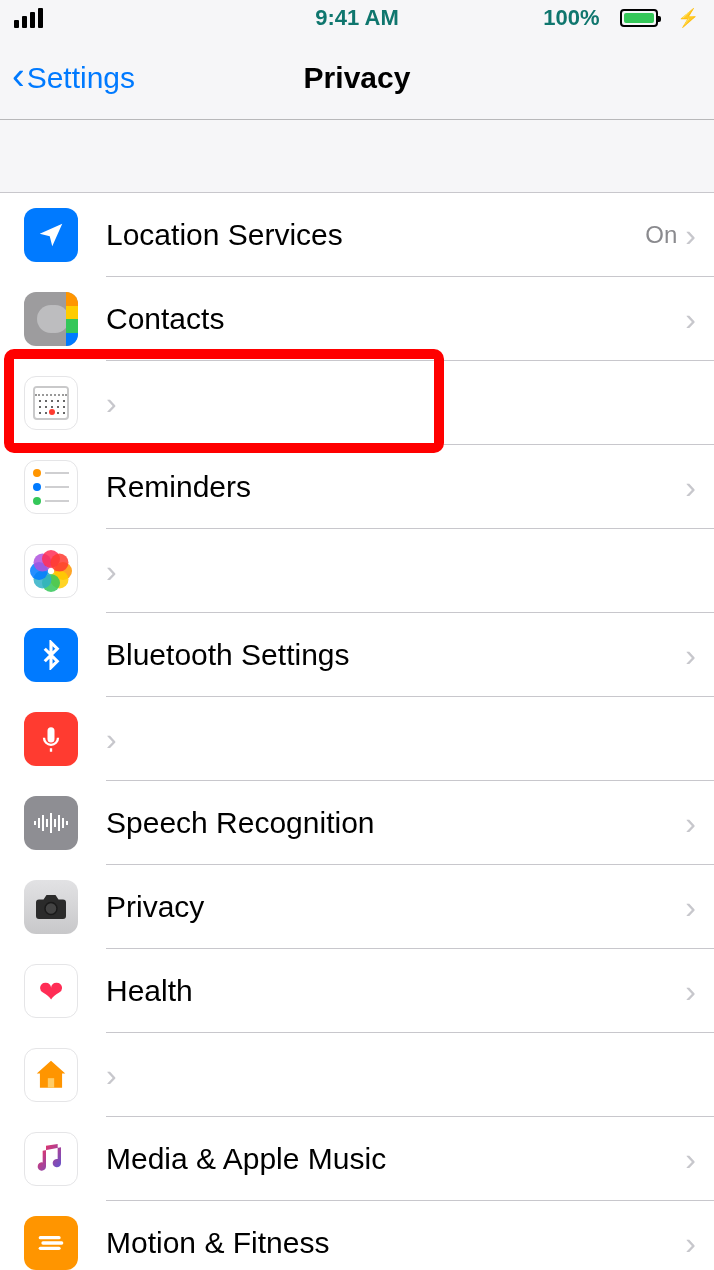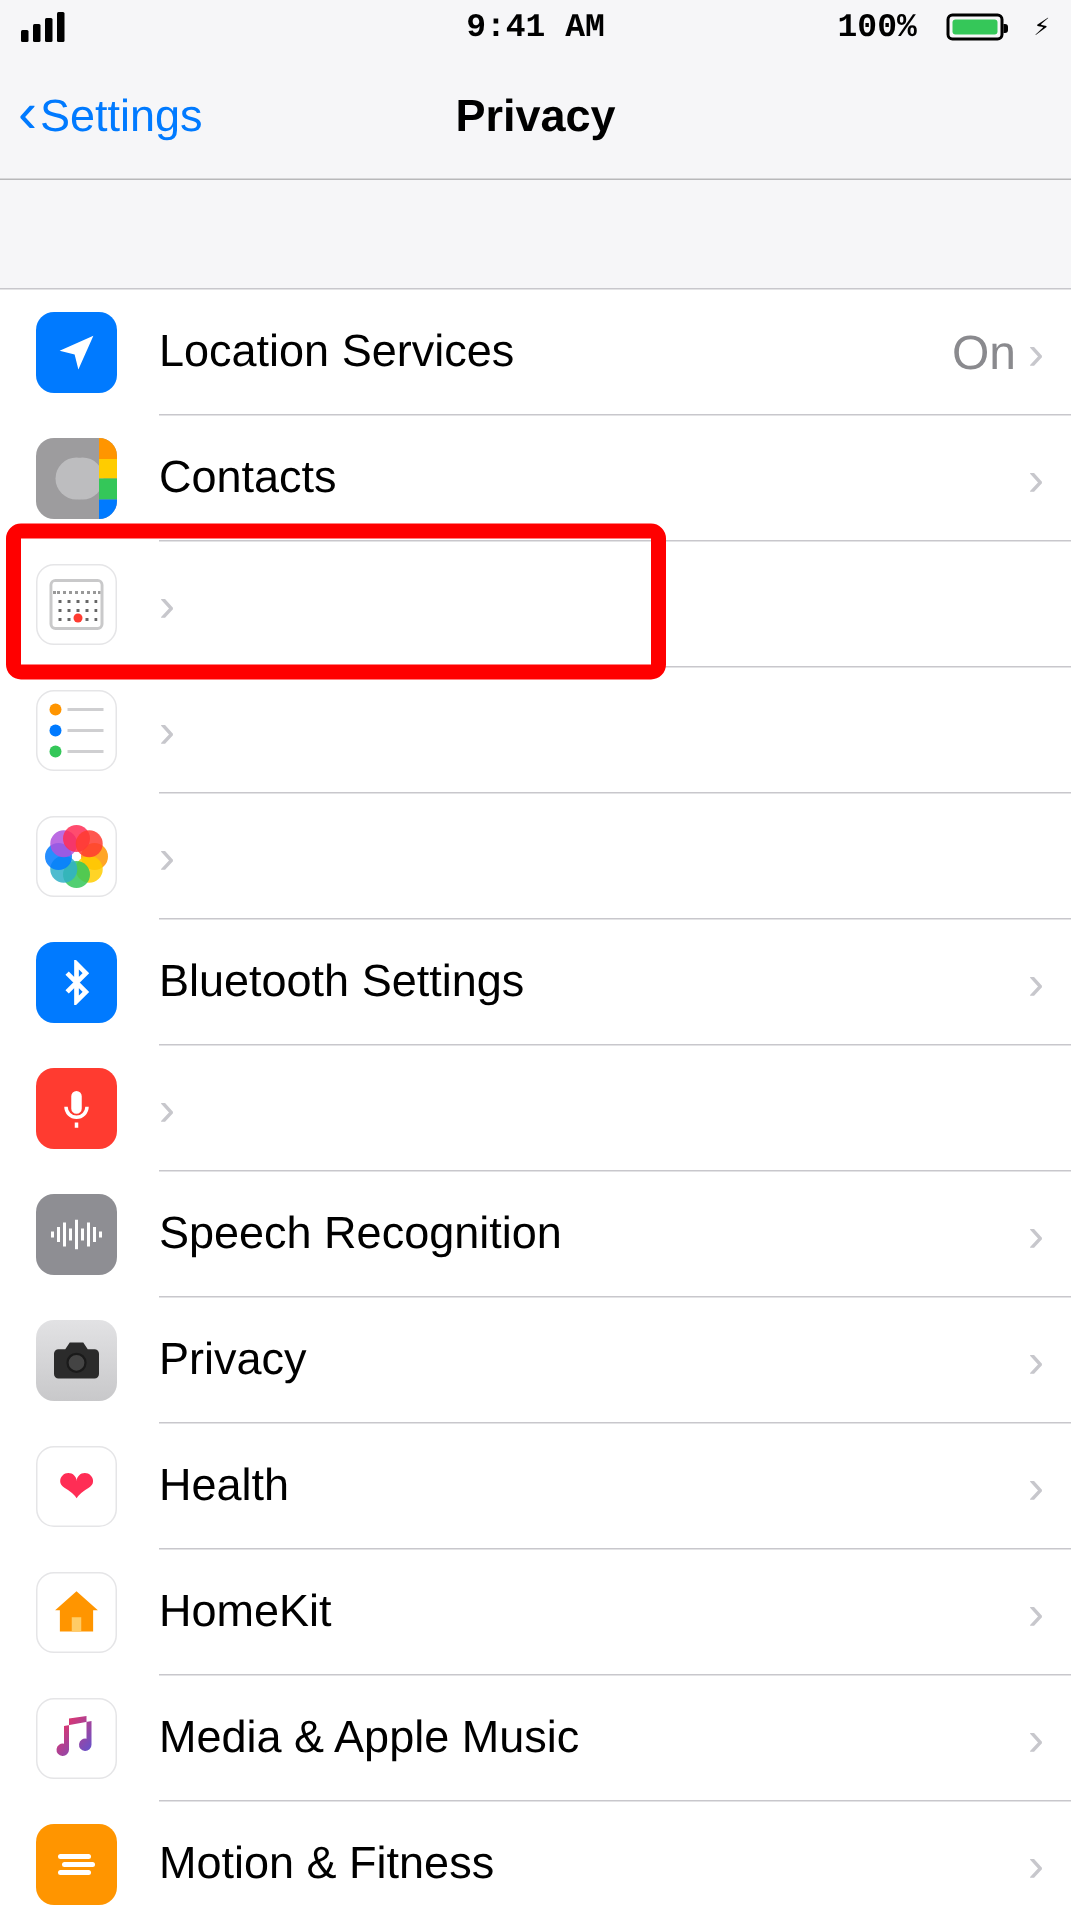--- a/index.html
+++ b/index.html
@@ -8,22 +8,21 @@
       font-family:-apple-system,'Helvetica Neue',Helvetica,Arial,sans-serif;
       background:#f6f6f8;
       overflow:hidden;
     }
     
     .status-bar {
       height:36px;
       display:flex; align-items:center;
       padding:0 14px;
       font-size:22px; font-weight:600;
-      color:#000000;
-      font-family:Liberation Mono, monospace;
+      color:#0f766e;
     }
     .status-left { flex:1; display:flex; align-items:flex-end; gap:3px; }
     .status-center { flex:1; text-align:center; }
     .status-right { flex:1; display:flex; align-items:center; justify-content:flex-end; gap:20px; }
     .signal-bar { width:5px; background:#000; border-radius:1px; }
     .battery {
       width:38px; height:18px;
       border:2px solid #000; border-radius:4px;
       position:relative;
       display:flex; align-items:center; padding:2px;
@@ -72,21 +71,21 @@
       display:flex; align-items:center; justify-content:center;
       flex-shrink:0;
       margin-right:28px;
       font-size:30px;
     }
     .row .label {
       flex:1;
       font-size:30px; color:#000000;
     }
     .row .value {
-      font-size:32px; color:#8a8a8e; margin-right:8px;
+      font-size:24px; color:#8a8a8e; margin-right:8px;
     }
     .row .chev {
       color:#c7c7cc; font-size:32px; font-weight:400;
       margin-right:18px;
     }
     .row .line {
       position:absolute; bottom:0; left:106px; right:0;
       height:1px; background:#c8c7cc;
     }
 
@@ -231,20 +230,21 @@
           <div class="rem-line">
             <div class="rem-dot" style="background:#007aff"></div>
             <div class="rem-bar"></div>
           </div>
           <div class="rem-line">
             <div class="rem-dot" style="background:#34c759"></div>
             <div class="rem-bar"></div>
           </div>
         </div>
       </div>
+      <div class="label">Reminders</div>
       <div class="chev">›</div>
       <div class="line"></div>
     </div>
     <div class="row">
       <div class="icon icon-photos">
         <div class="flower">
           <div class="petal" style="background:#ff9500;transform:rotate(0deg) translate(12px)"></div>
           <div class="petal" style="background:#ffcc00;transform:rotate(45deg) translate(12px)"></div>
           <div class="petal" style="background:#34c759;transform:rotate(90deg) translate(12px)"></div>
           <div class="petal" style="background:#30b0c7;transform:rotate(135deg) translate(12px)"></div>
@@ -311,21 +311,20 @@
       <div class="chev">›</div>
       <div class="line"></div>
     </div>
     <div class="row">
       <div class="icon icon-homekit">
         <svg viewBox="0 0 24 24">
           <path d="M12 3l9 8h-2v9H5v-9H3l9-8z" fill="#ff9500"></path>
           <rect x="10" y="14" width="4" height="6" fill="#ffcc66"></rect>
         </svg>
       </div>
-      <div class="label">HomeKit</div>
       <div class="chev">›</div>
       <div class="line"></div>
     </div>
     <div class="row">
       <div class="icon icon-media">
         <svg viewBox="0 0 24 24">
           <path d="M9 4v12.5a2.5 2.5 0 1 1-2-2.45V7l11-2v9.5a2.5 2.5 0 1 1-2-2.45V3L9 4z" fill="url(#g)"></path>
           <defs>
             <linearGradient id="g" x1="0" y1="0" x2="1" y2="1">
               <stop offset="0" stop-color="#ff2d55"></stop>

